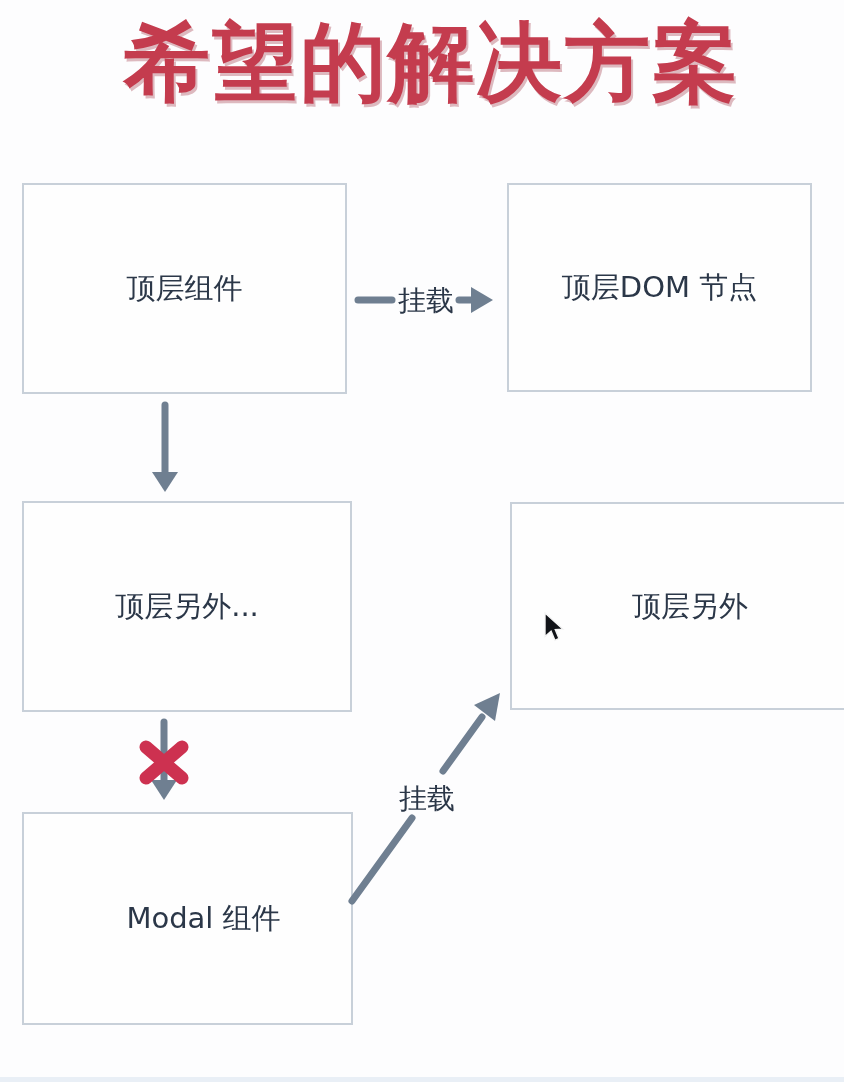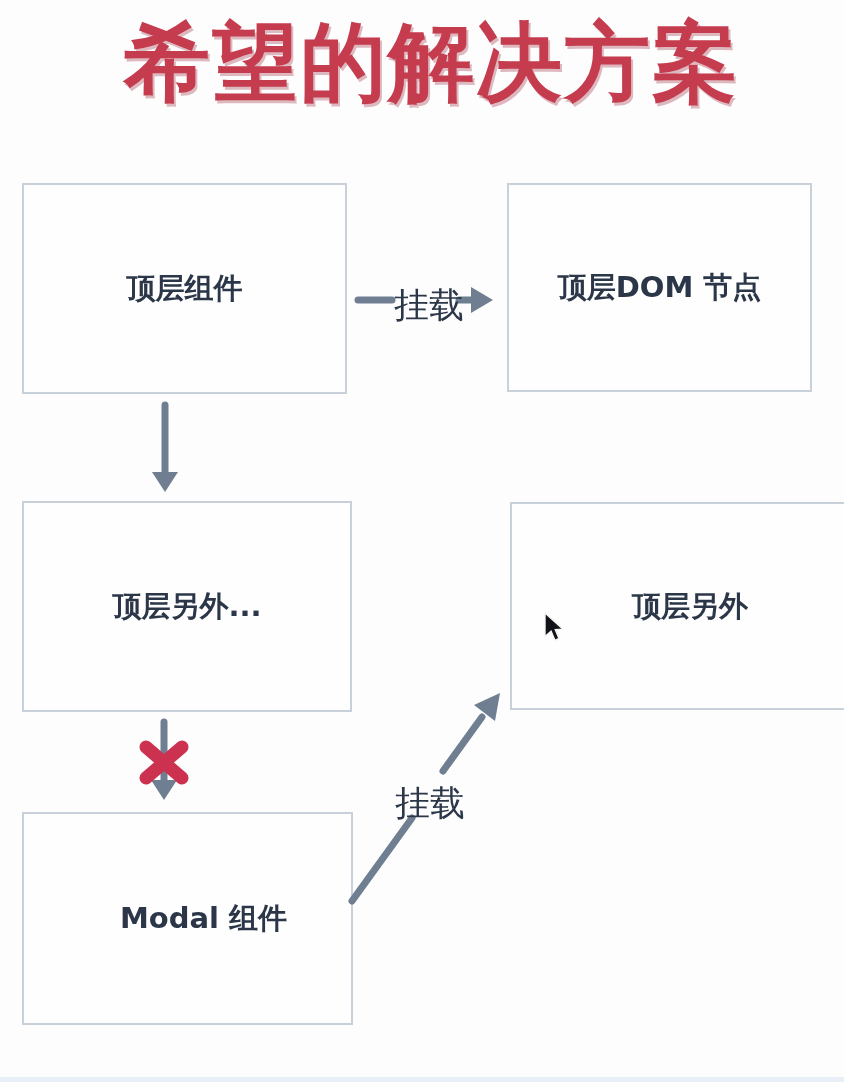--- a/index.html
+++ b/index.html
@@ -39,21 +39,21 @@
     position: absolute;
     box-sizing: border-box;
     background: #fefefe;
     border: 2px solid var(--node-border, #c8d0d9);
     display: flex;
     align-items: center;
     justify-content: center;
   }
   .box-label {
     font-size: 29px;
-    font-weight: 700;
+    font-weight: 400;
     color: var(--node-text, #2b3748);
     white-space: nowrap;
   }
   .box-a { left: 22px;  top: 183px; width: 325px; height: 211px; }
   .box-b { left: 507px; top: 183px; width: 305px; height: 209px; }
   .box-c { left: 22px;  top: 501px; width: 330px; height: 211px; }
   .box-d { left: 510px; top: 502px; width: 360px; height: 208px; }
   .box-e { left: 22px;  top: 812px; width: 331px; height: 213px; padding-left: 32px; }
   .two-line { text-align: left; line-height: 38px; }
   .overlay {
@@ -70,21 +70,21 @@
     fill: none;
   }
   .arrow-fill { fill: var(--arrow-gray, #6f7f91); }
   .cross-stroke {
     stroke: var(--cross-red, #cd3150);
     stroke-width: 13;
     stroke-linecap: round;
   }
   .edge-label {
     position: absolute;
-    font-size: 35px;
+    font-size: 28px;
     font-weight: 500;
     color: var(--node-text, #2b3748);
     text-align: center;
     white-space: nowrap;
   }
   .edge-label-top   { left: 394px; top: 282px; width: 64px; }
   .edge-label-modal { left: 395px; top: 780px; width: 64px; }
   .cursor-svg { position: absolute; left: 544px; top: 612px; }
 </style>
 </head>

